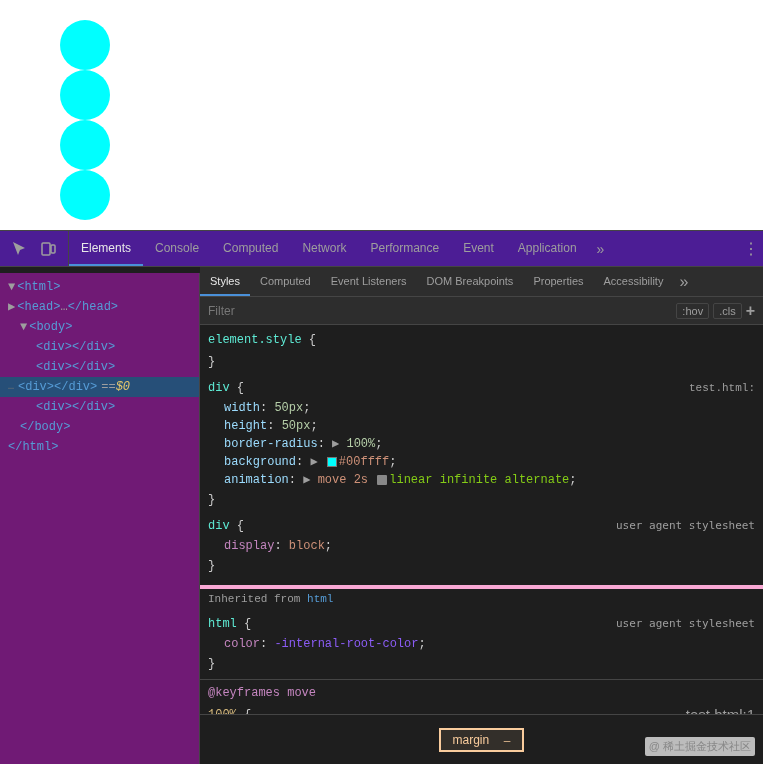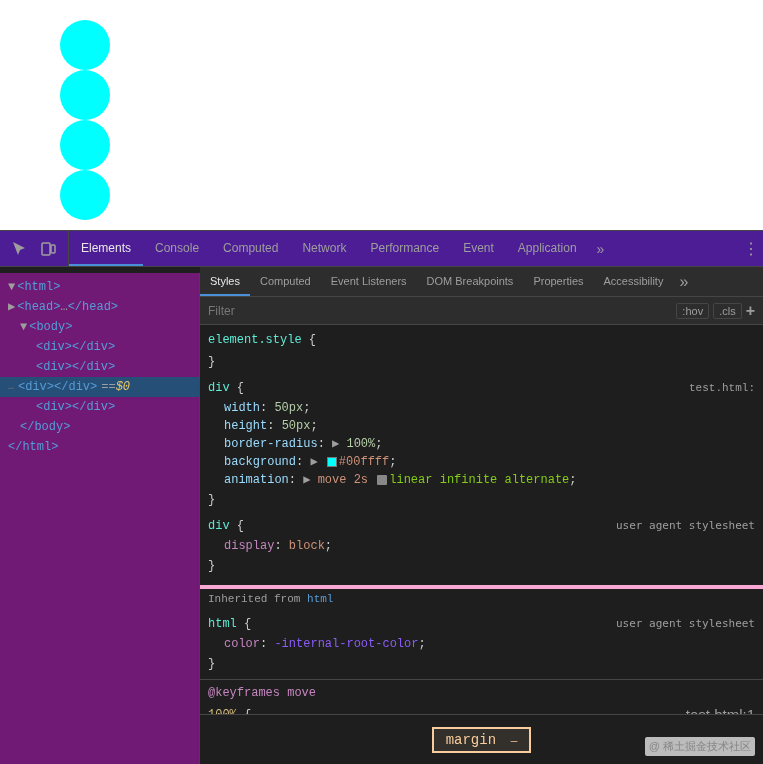--- a/index.html
+++ b/index.html
@@ -303,23 +303,23 @@
       border: 2px solid #f9cc9d;
       padding: 3px 12px;
       background: rgba(249,204,157,0.1);
       font-size: 11px;
       color: #f9cc9d;
       font-family: 'Consolas', monospace;
     }
 
     .margin-label {
       color: #f9cc9d;
-      font-size: 14px;
+      font-size: 12px;
       margin-right: 8px;
-      font-family: Liberation Mono, monospace;
+      font-family: Liberation Sans, sans-serif;
     }
 
     .margin-dash {
       color: #f9cc9d;
       font-size: 11px;
       font-family: 'Consolas', monospace;
     }
 
     .scrollbar-track::-webkit-scrollbar { width: 6px; }
     .scrollbar-track::-webkit-scrollbar-thumb { background: #454545; border-radius: 3px; }

